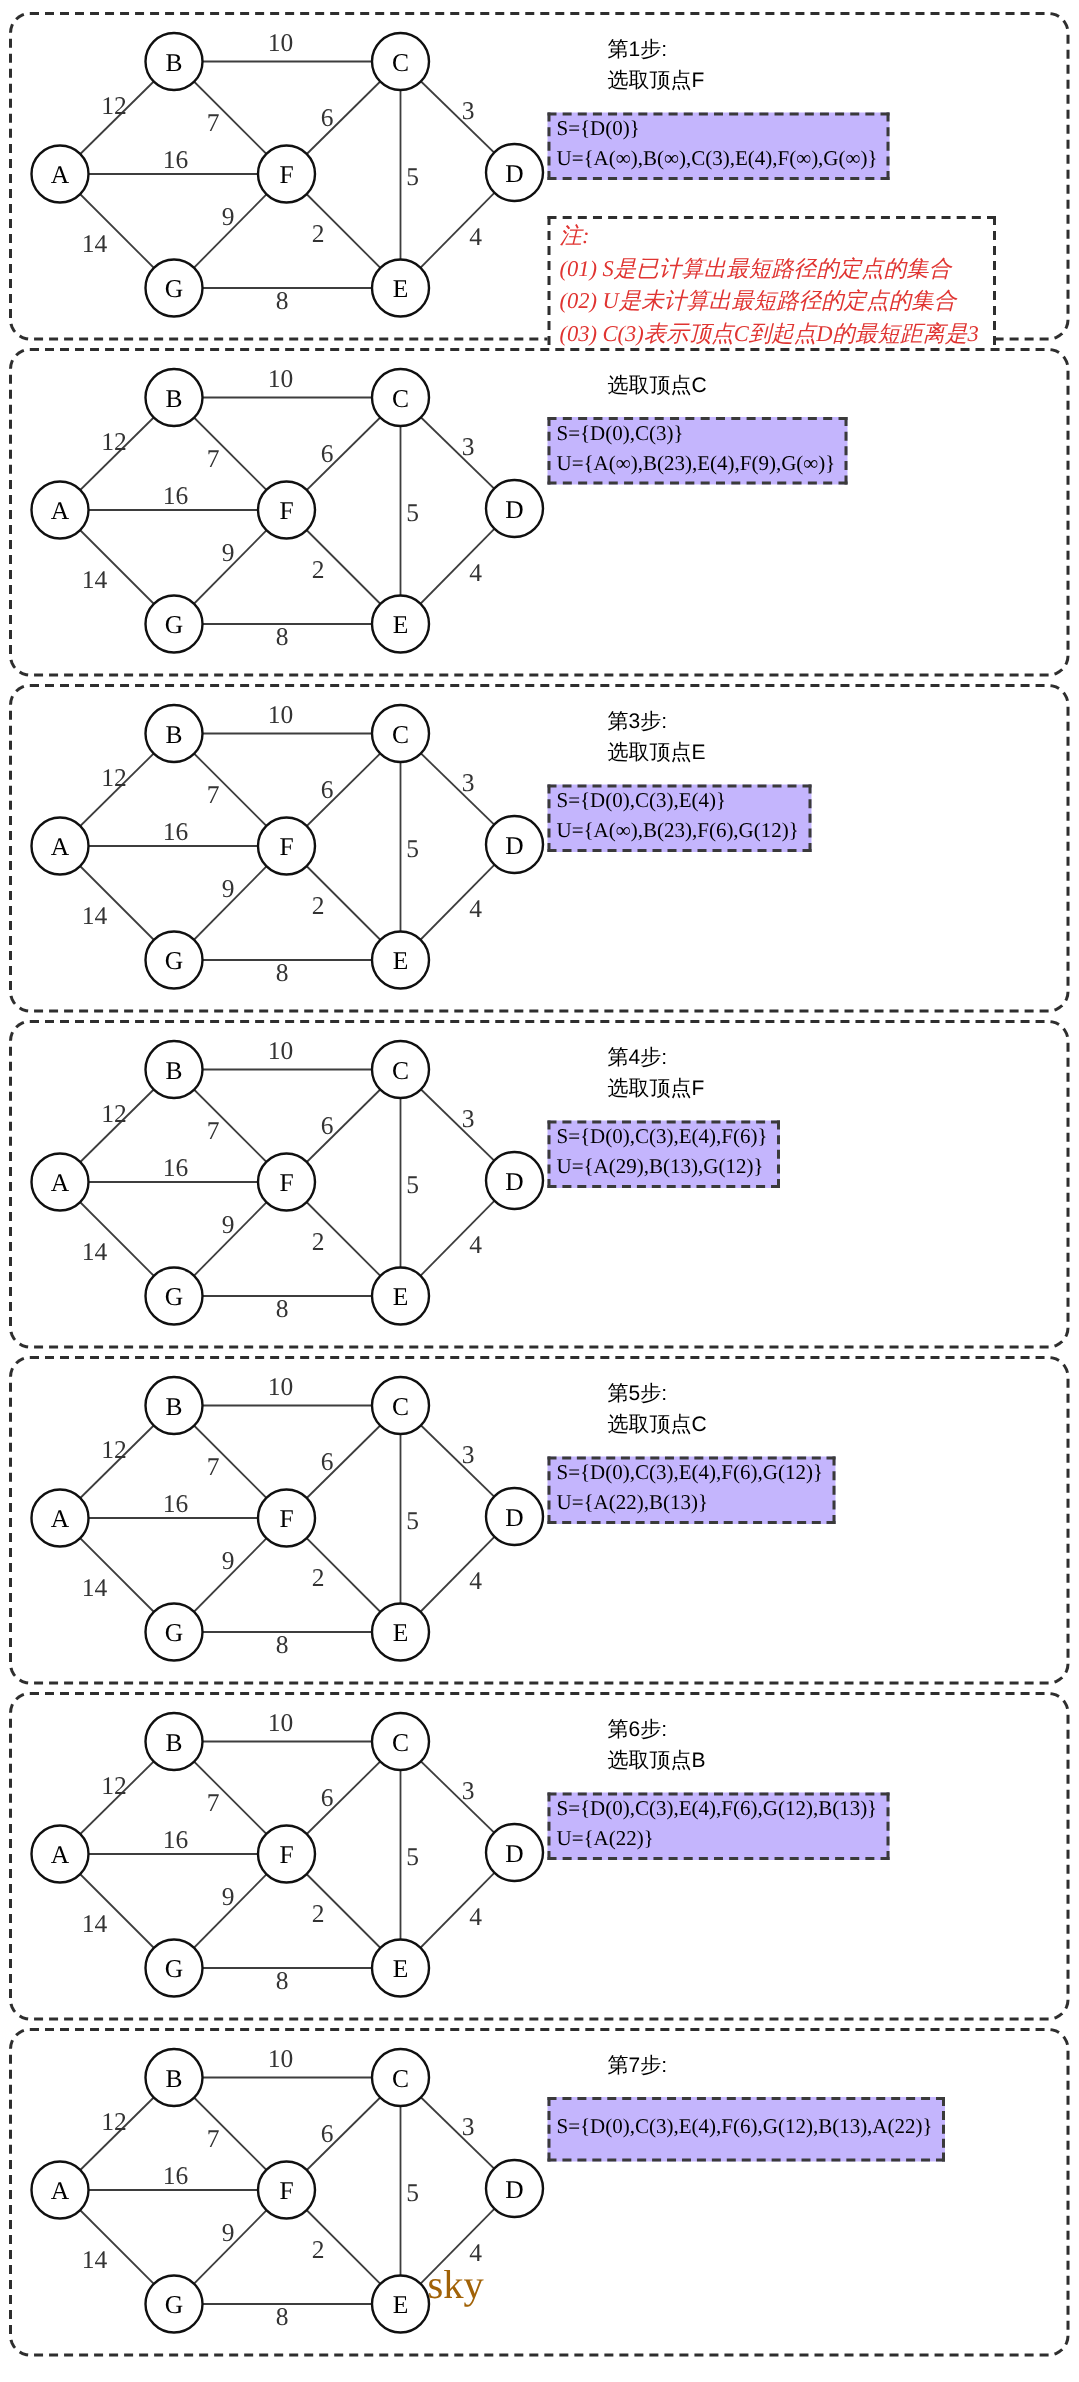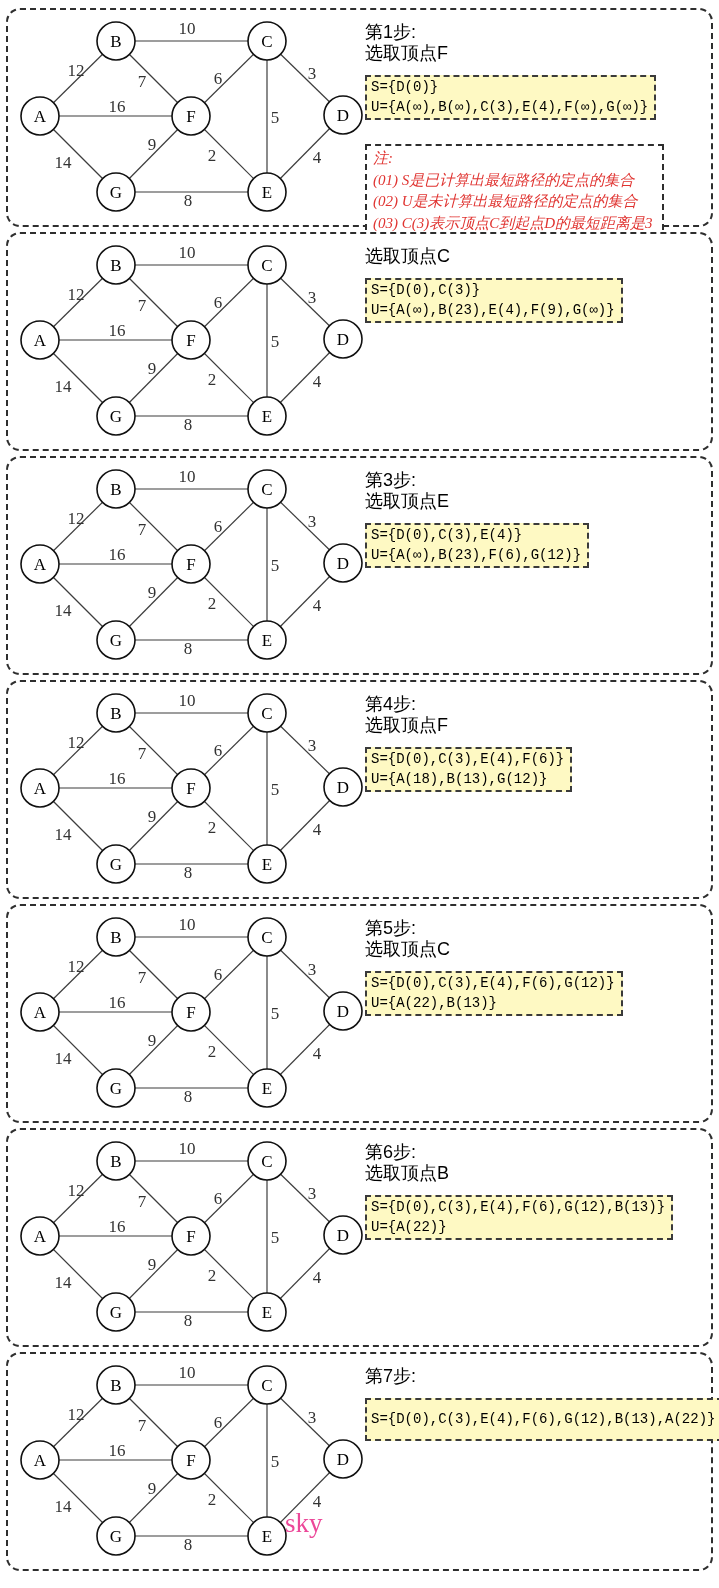--- a/index.html
+++ b/index.html
@@ -13,28 +13,28 @@
     border-radius:14px;
     background:#ffffff;
     box-sizing:border-box;
   }
   svg.graph { position:absolute; left:0; top:0; display:block; }
   .edge { stroke:#3d3d3d; stroke-width:1.2px; }
   .node-circle { fill:#ffffff; stroke:#101010; stroke-width:1.6px; }
   text.node-label { font-family:"Liberation Serif", serif; font-size:17px; fill:#000000; text-anchor:middle; }
   text.edge-weight { font-family:"Liberation Serif", serif; font-size:17px; fill:#333333; text-anchor:middle; }
   .text-col { position:absolute; left:357px; top:12px; width:352px; }
-  .step-title, .step-action { font-size:18px; line-height:21px; color:#000000; }
+  .step-title, .step-action { font-size:14px; line-height:21px; color:#000000;margin-left:40px; }
   .box-wrap { margin-top:11px; }
   .set-box {
     display:inline-block;
-    background:#fef9c3;
+    background:#c4b5fd;
     border:2px dashed #3a3a3a;
     padding:0 6px 1px 4px;
-    font-family:Liberation Mono, monospace;
+    font-family:Liberation Serif, serif;
     font-size:14px;
     line-height:20px;
     color:#000000;
     white-space:nowrap;
   }
   .set-box.tall { padding:9px 6px 10px 4px; }
   .note-wrap { margin-top:24px; }
   .note-box {
     display:inline-block;
     background:#ffffff;
@@ -46,21 +46,21 @@
     line-height:21.5px;
     font-family:"Liberation Serif", serif;
     white-space:nowrap;
   }
   .watermark {
     position:absolute;
     left:277px;
     top:154px;
     font-family:"Liberation Serif", serif;
     font-size:27px;
-    color:#ec4899;
+    color:#a16207;
   }
 </style>
 </head>
 <body>
 
 <div class="page" id="panels-root">
     <section class="panel">
       <svg width="360" height="215" viewBox="0 0 360 215" class="graph">
         <line x1="32" y1="106" x2="108" y2="31" class="edge"></line>
         <line x1="32" y1="106" x2="183" y2="106" class="edge"></line>
@@ -238,21 +238,21 @@
         <circle cx="259" cy="182" r="19" class="node-circle" fill="#23a54b"></circle>
         <text x="259" y="188" class="node-label">E</text>
         <circle cx="183" cy="106" r="19" class="node-circle" fill="#23a54b"></circle>
         <text x="183" y="112" class="node-label">F</text>
         <circle cx="108" cy="182" r="19" class="node-circle"></circle>
         <text x="108" y="188" class="node-label">G</text>
       </svg>
       <div class="text-col">
         <div class="step-title">第4步:</div>
         <div class="step-action">选取顶点F</div>
-        <div class="box-wrap"><div class="set-box"><div>S={D(0),C(3),E(4),F(6)}</div><div>U={A(18),B(13),G(12)}</div></div></div>
+        <div class="box-wrap"><div class="set-box"><div>S={D(0),C(3),E(4),F(6)}</div><div>U={A(29),B(13),G(12)}</div></div></div>
       </div>
     </section>
     <section class="panel">
       <svg width="360" height="215" viewBox="0 0 360 215" class="graph">
         <line x1="32" y1="106" x2="108" y2="31" class="edge"></line>
         <line x1="32" y1="106" x2="183" y2="106" class="edge"></line>
         <line x1="32" y1="106" x2="108" y2="182" class="edge"></line>
         <line x1="108" y1="31" x2="259" y2="31" class="edge"></line>
         <line x1="108" y1="31" x2="183" y2="106" class="edge"></line>
         <line x1="259" y1="31" x2="183" y2="106" class="edge"></line>

